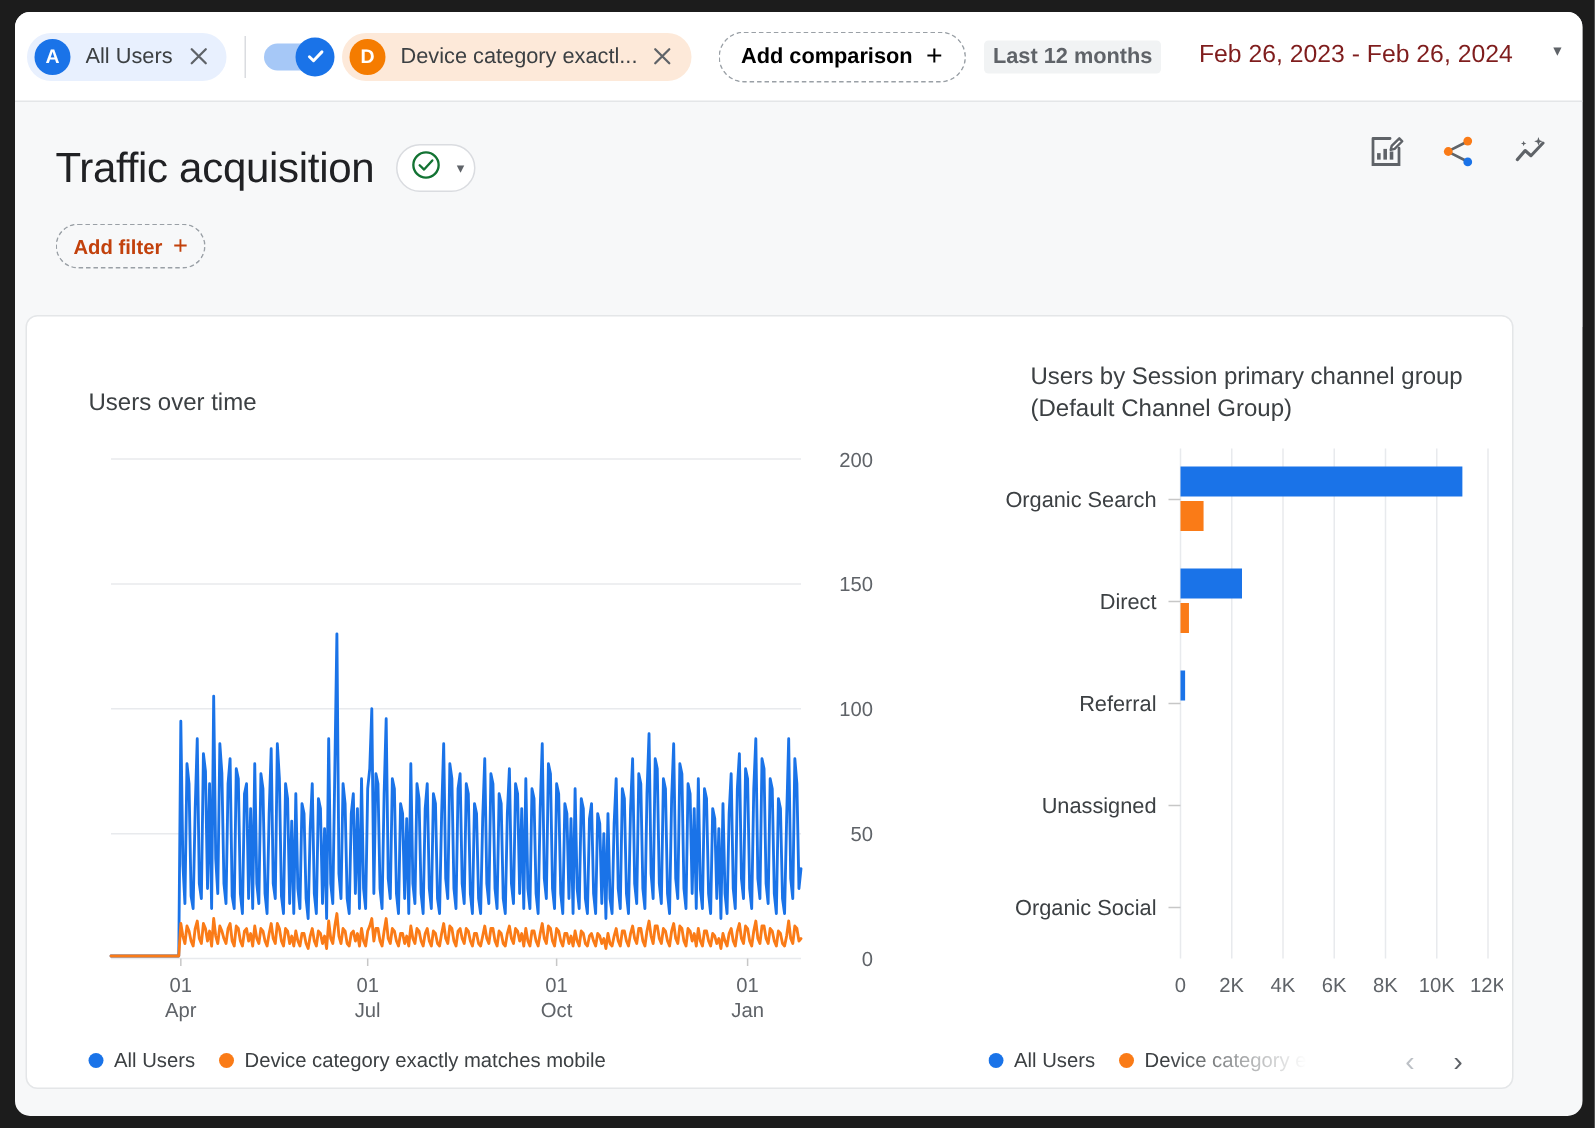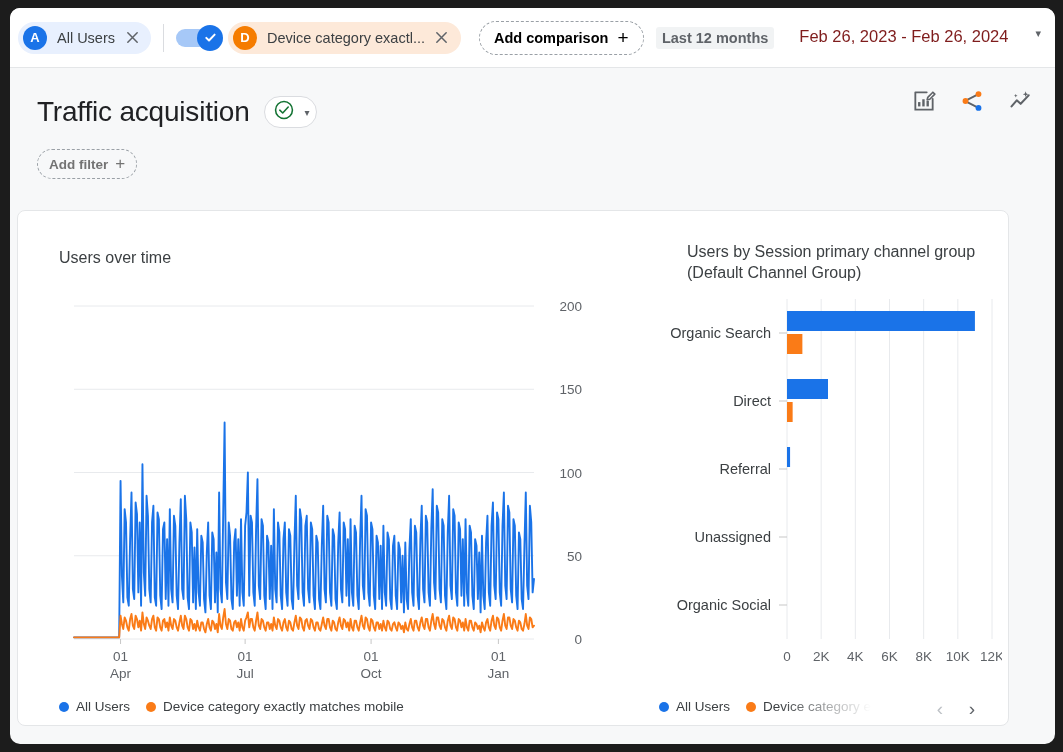--- a/index.html
+++ b/index.html
@@ -130,21 +130,21 @@
     gap: 10px;
   }
   #title-caret { color: #5f6368; font-size: 10px; }
   #add-filter {
     display: inline-flex; align-items: center;
     height: 30px;
     border: 1px dashed #9aa0a6;
     border-radius: 15px;
     padding: 0 11px;
     margin-top: 21px;
-    font-size: 13.5px; color: #737373; font-weight: bold;
+    font-size: 13.5px; color: #c2410c; font-weight: bold;
     gap: 7px;
   }
   #header-icons {
     position: absolute;
     right: 22px; top: 20px;
     display: flex; align-items: center; gap: 22px;
   }
 
   
   #card {
@@ -152,21 +152,21 @@
     left: 7px; top: 202px;
     width: 992px; height: 516px;
     background: #ffffff;
     border: 1px solid #e4e6e8;
     border-radius: 8px;
   }
   .panel-title {
     font-size: 16px; color: #3c4043;
     line-height: 21px;
   }
-  #left-panel { position: absolute; left: 41px; top: 36px; width: 540px; }
+  #left-panel { position: absolute; left: 41px; top: 47px; width: 540px; }
   #right-panel { position: absolute; left: 669px; top: 30px; width: 330px; }
 
   
   #line-chart { position: absolute; left: 18px; top: 80px; width: 572px; height: 420px; }
   .legend-row {
     position: absolute;
     display: flex; align-items: center;
     font-size: 13.5px; color: #3c4043;
   }
   .legend-item { display: flex; align-items: center; margin-right: 16px; white-space: nowrap; }

